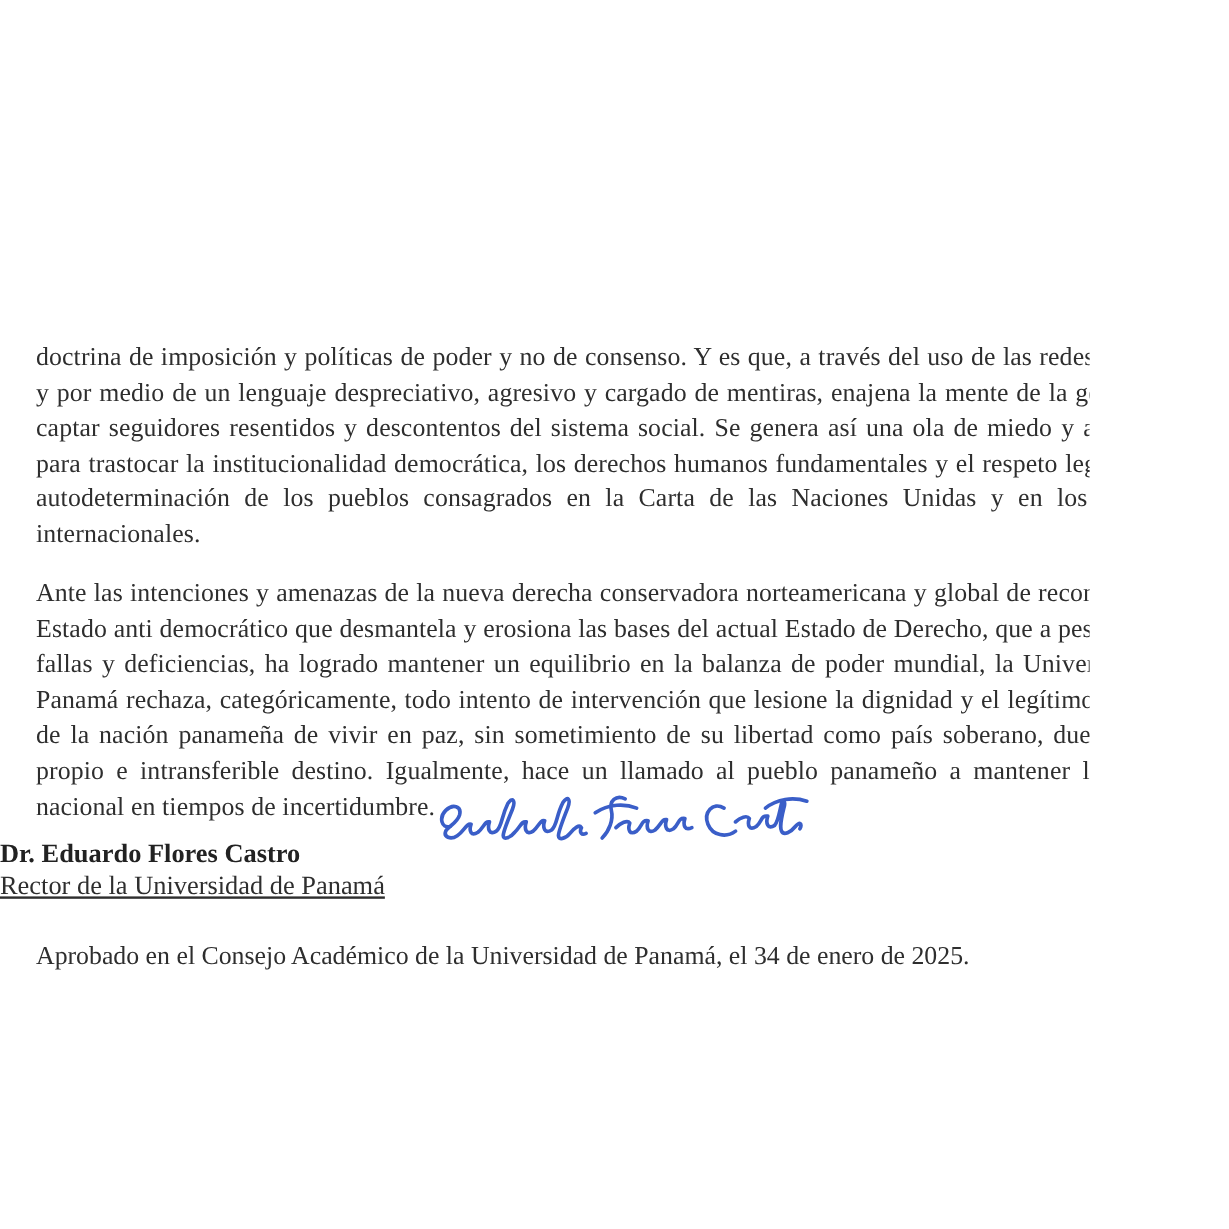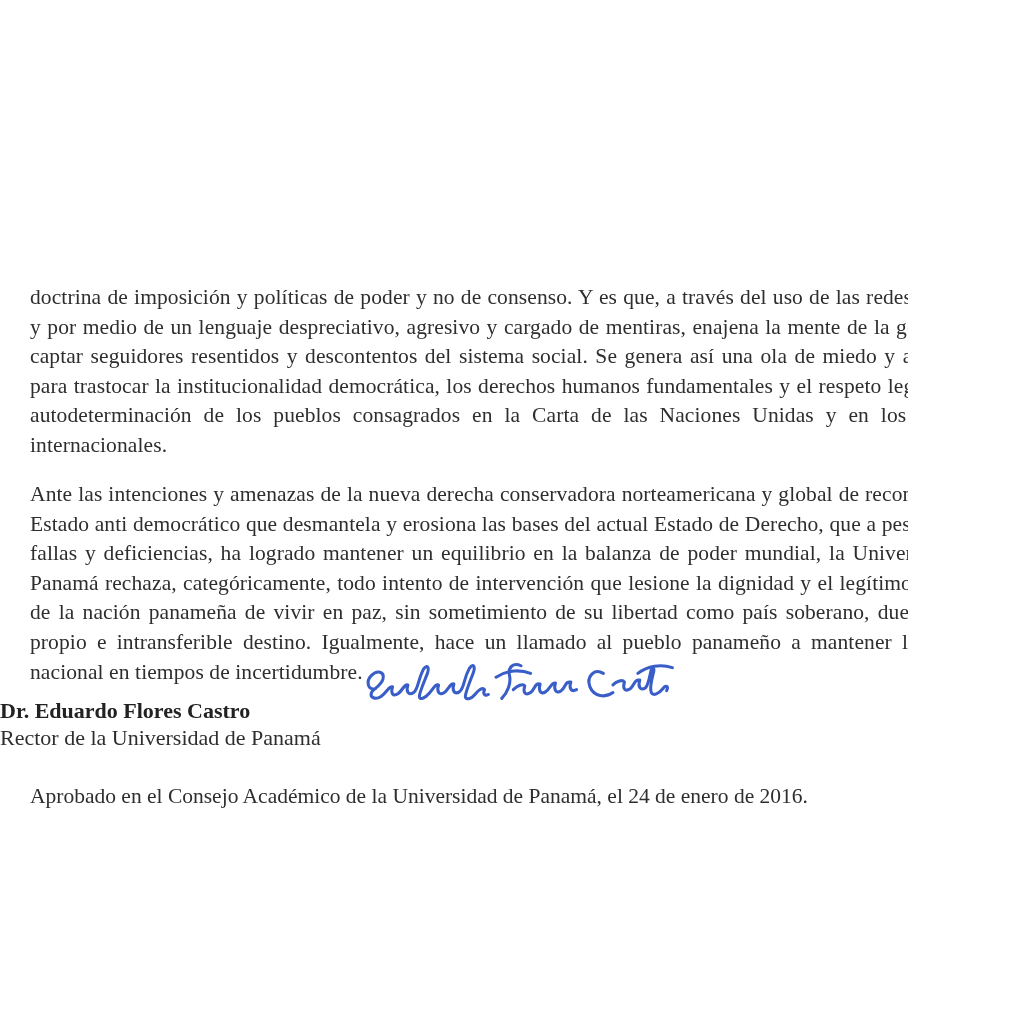--- a/index.html
+++ b/index.html
@@ -42,20 +42,21 @@
   .signer-name {
     font-size: 22px;
     font-weight: bold;
     line-height: 26px;
     color: #222222;
   }
   .signer-title {
     font-size: 22px;
     line-height: 27px;
     color: #2e2e2e;
+    text-decoration: underline;
   }
   .approval-line {
     position: absolute;
     top: 784px;
     left: 30px;
     width: 957px;
     font-size: 21.5px;
     color: #2e2e2e;
   }
 </style>
@@ -83,15 +84,15 @@
         <path d="M262,26 C266,22 272,20 274,23 C272,29 274,34 280,30 C285,26 284,20 290,21 C288,27 290,33 296,29 C299,26 300,18 302,10 C303,6 306,8 304,14 C302,22 300,30 302,34 C304,38 310,35 314,30 C318,25 320,28 318,32"></path>
         <path d="M288,14 C298,6 312,4 324,8"></path>
       </g>
     </svg>
 
     <div class="signer-name">Dr. Eduardo Flores Castro</div>
 
     <div class="signer-title">Rector de la Universidad de Panamá</div>
   </div>
 
-  <div class="approval-line">Aprobado en el Consejo Académico de la Universidad de Panamá, el 24 de enero de 2016.</div>
+  <div class="approval-line">Aprobado en el Consejo Académico de la Universidad de Panamá, el 34 de enero de 2025.</div>
 
 </div>
 
 </body></html>

